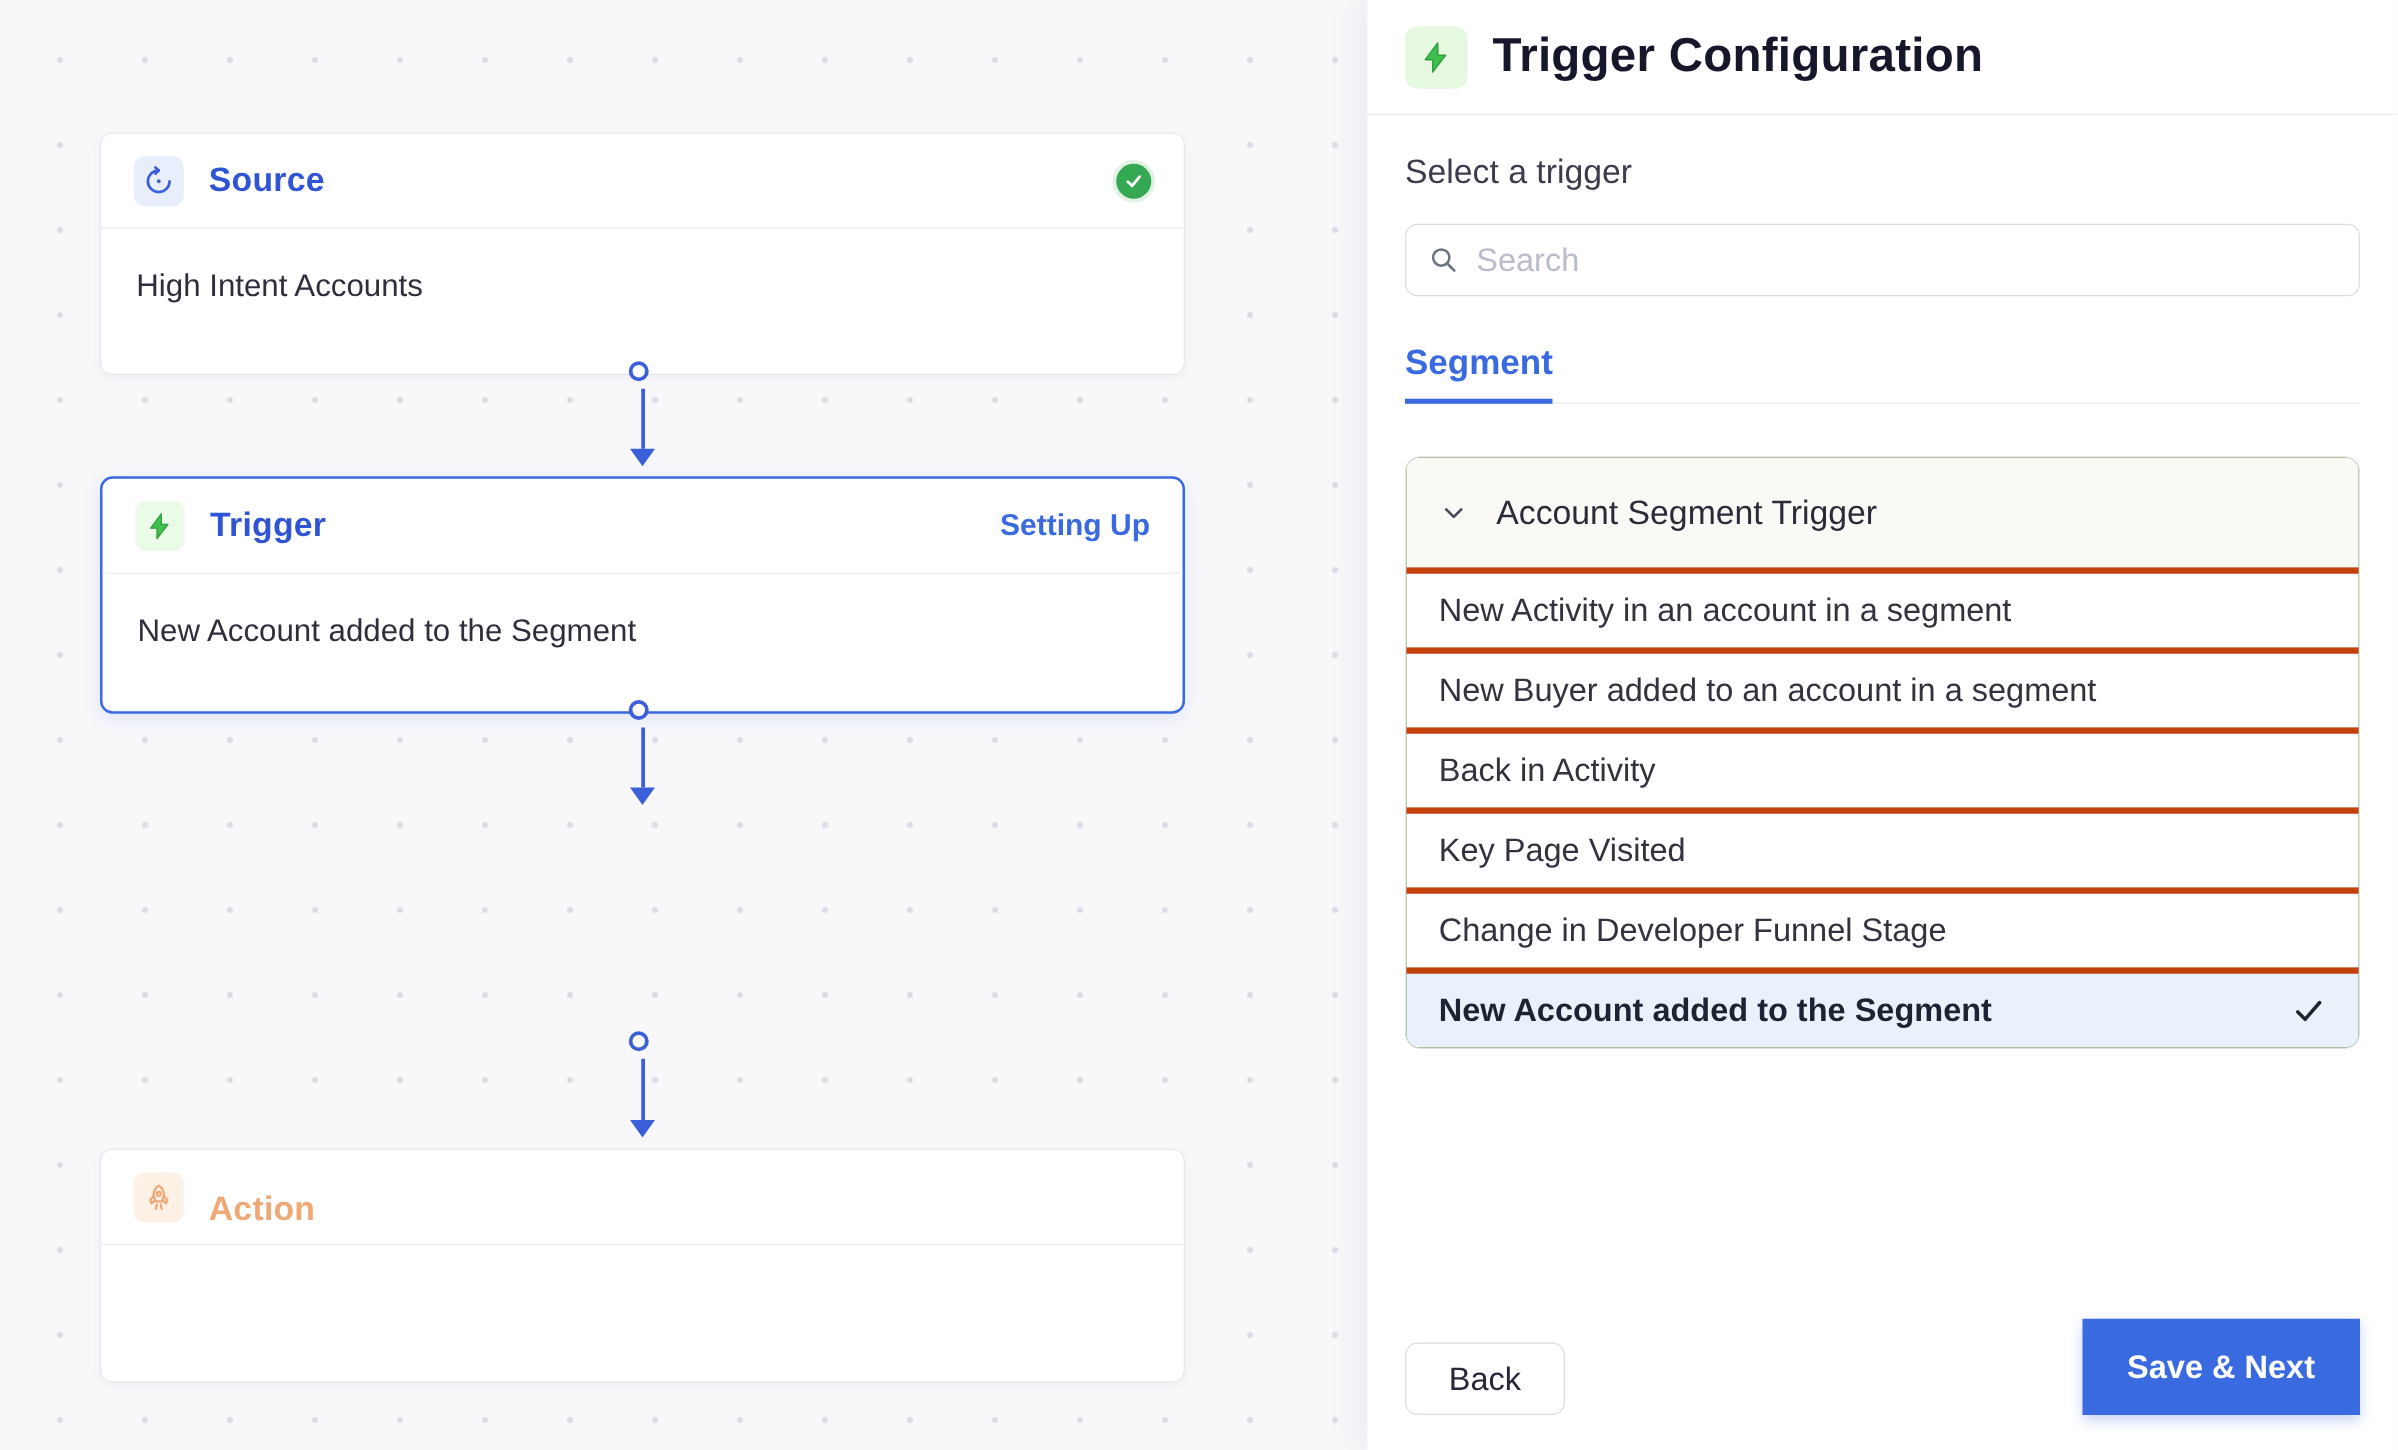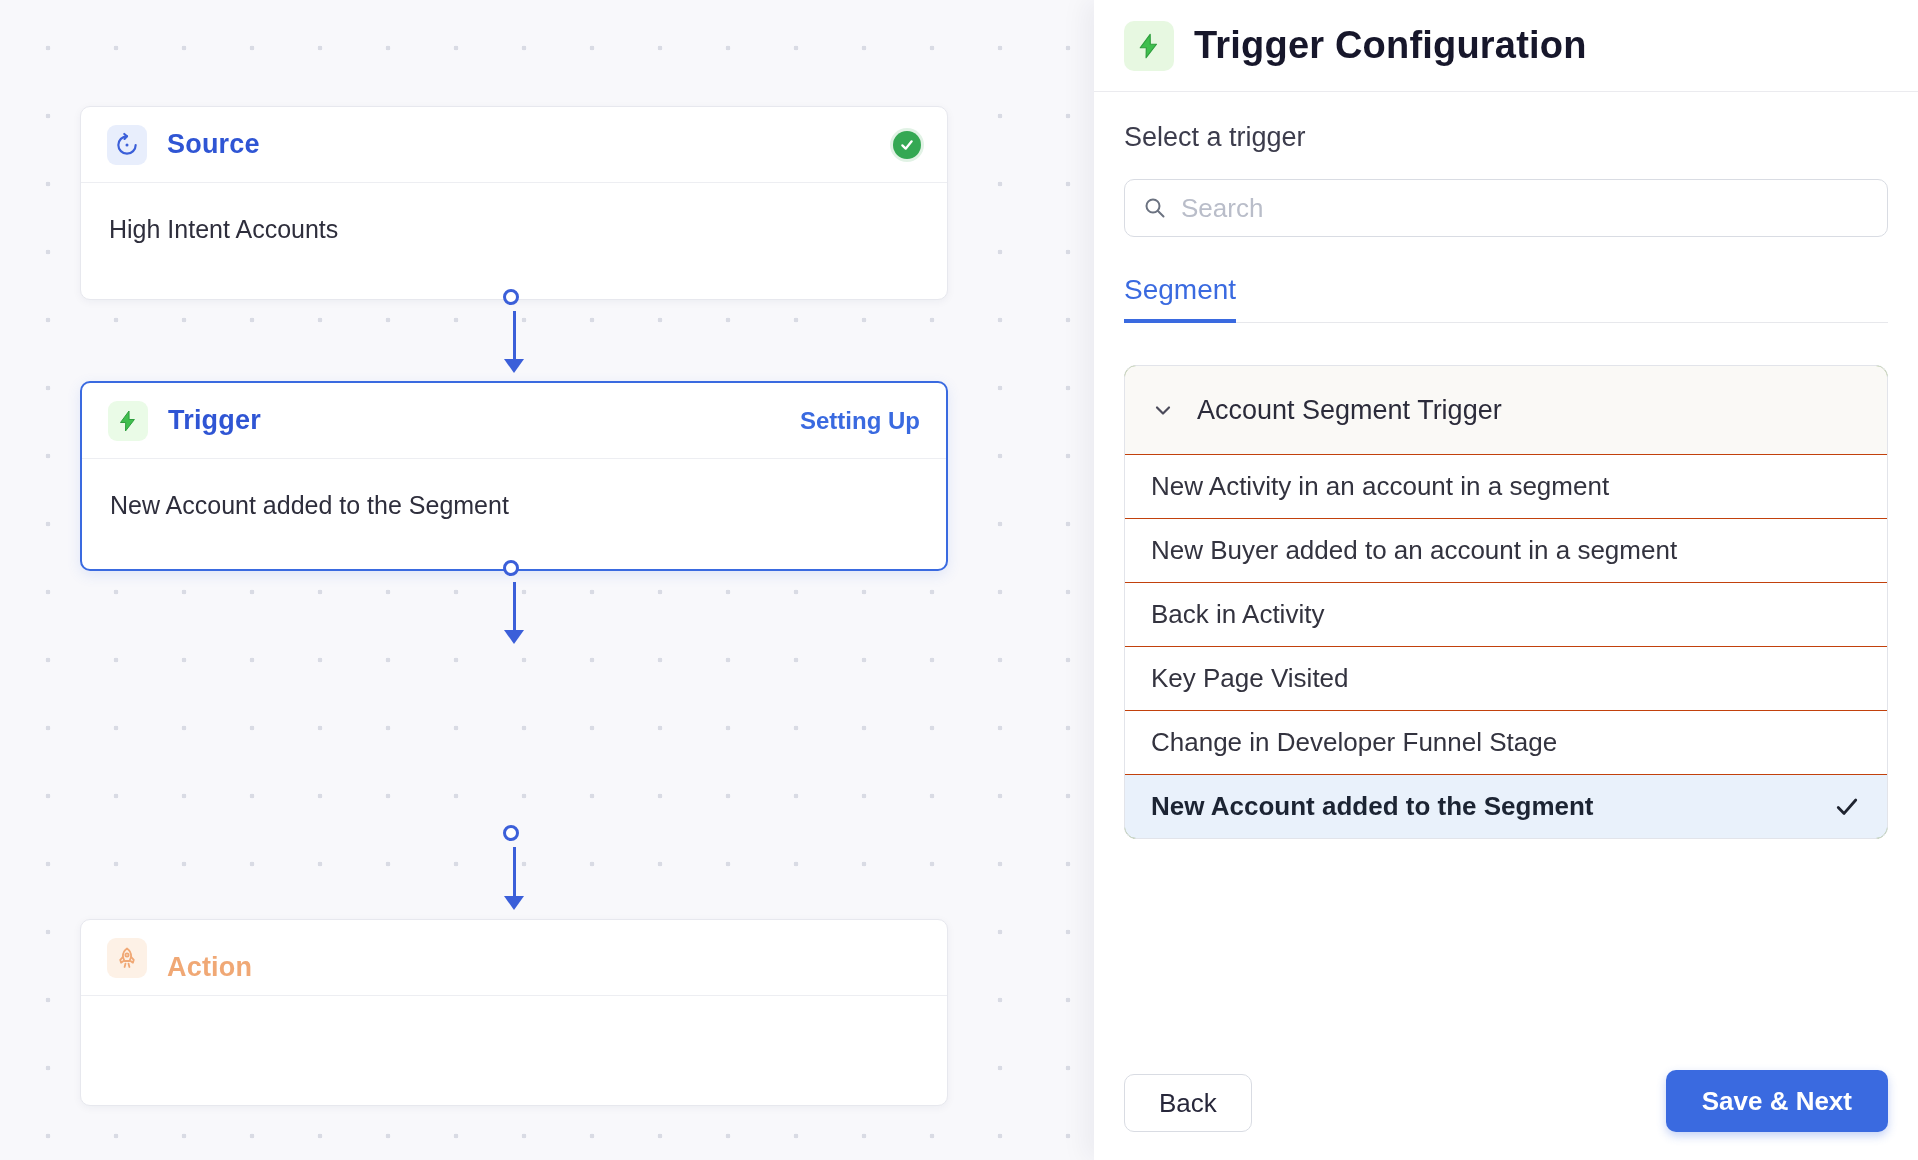--- a/index.html
+++ b/index.html
@@ -95,52 +95,52 @@
     font-family:"Liberation Sans", sans-serif; color:#2e2e3c; background:transparent;
   }
   .searchbox input::placeholder { color:#b9bdc9; }
 
   .tab-row { position:relative; height:56px; margin-top:30px; }
   .tab-row::after {
     content:""; position:absolute; left:0; right:0; bottom:0; height:1px; background:#e7e8ec;
   }
   .tab {
     position:absolute; left:0; bottom:0; z-index:1;
-    font-size:28px; font-weight:400; color:#3a6ae0;
+    font-size:28px; font-weight:700; color:#3a6ae0;
     padding-bottom:13px; border-bottom:4px solid #3a6ae0; cursor:pointer;
   }
 
   .trigger-card {
     margin-top:42px; border:1.5px solid #e2e4ea; border-radius:12px;
     overflow:hidden; background:#4d7c0f;
   }
   .card-header {
     display:flex; align-items:center; gap:22px;
     height:88px; padding:0 26px; background:#faf9f6; cursor:pointer;
   }
   .card-header-title { font-size:27px; color:#2b2b3a; }
   .option-row {
     display:flex; align-items:center; justify-content:space-between;
     height:64px; padding:0 26px; font-size:26px; color:#33333f;
-    border-top:1px solid #c2410c; background:#fff; cursor:pointer;
+    border-top:5px solid #c2410c; background:#fff; cursor:pointer;
   }
   .option-row.selected { background:#e9f1fb; font-weight:700; color:#1c2433; }
 
   .panel-footer {
     position:absolute; left:30px; right:30px; bottom:28px;
     display:flex; align-items:flex-end; justify-content:space-between;
   }
   .btn-back {
     height:58px; padding:0 34px; background:#fff; border:1.5px solid #d9dce3;
     border-radius:10px; font-size:26px; color:#27273a; cursor:pointer;
     font-family:"Liberation Sans", sans-serif;
   }
   .btn-save {
-    height:62px; padding:0 36px; background:#3a6ae0; border:none;
-    border-radius:10px; font-size:26px; font-weight:600; color:#fff; cursor:pointer;
+    height:77px; padding:0 36px; background:#3a6ae0; border:none;
+    border-radius:0; font-size:26px; font-weight:600; color:#fff; cursor:pointer;
     box-shadow:0 4px 10px rgba(58,106,224,0.3);
     font-family:"Liberation Sans", sans-serif;
   }
 </style>
 </head>
 <body>
 
 <div class="canvas">
 
   <div class="node node-source">

